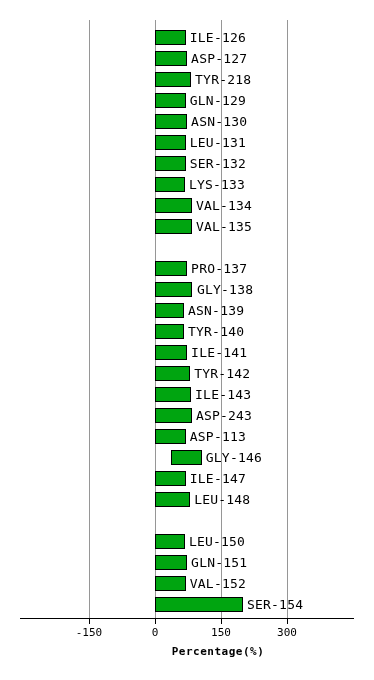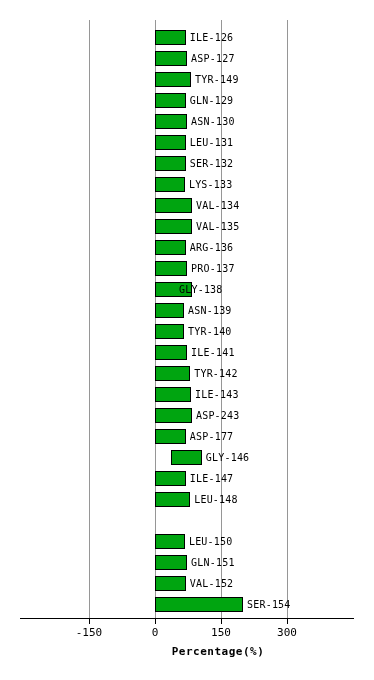--- a/index.html
+++ b/index.html
@@ -61,21 +61,21 @@
     background: #00a510;
     border: 1px solid #000000;
     box-sizing: border-box;
   }
 
   .bar-label {
     position: absolute;
     top: 2px;
     height: 16px;
     line-height: 16px;
-    font-size: 10px;
+    font-size: 13px;
     color: #000000;
     white-space: nowrap;
     letter-spacing: 0.2px;
   }
 
   
   .axis-line {
     position: absolute;
     left: 20px;
     top: 618px;
@@ -134,21 +134,21 @@
         <div class="bar-row" style="top: 28px;">
           <div class="bar" style="left: 155px; width: 30.8px; background: rgb(0, 165, 16); border-color: rgb(0, 0, 0);"></div>
           <div class="bar-label" style="left: 189.8px;">ILE-126</div>
         </div>
         <div class="bar-row" style="top: 49px;">
           <div class="bar" style="left: 155px; width: 32.12px; background: rgb(0, 165, 16); border-color: rgb(0, 0, 0);"></div>
           <div class="bar-label" style="left: 191.12px;">ASP-127</div>
         </div>
         <div class="bar-row" style="top: 70px;">
           <div class="bar" style="left: 155px; width: 36.08px; background: rgb(0, 165, 16); border-color: rgb(0, 0, 0);"></div>
-          <div class="bar-label" style="left: 195.08px;">TYR-149</div>
+          <div class="bar-label" style="left: 195.08px;">TYR-218</div>
         </div>
         <div class="bar-row" style="top: 91px;">
           <div class="bar" style="left: 155px; width: 30.8px; background: rgb(0, 165, 16); border-color: rgb(0, 0, 0);"></div>
           <div class="bar-label" style="left: 189.8px;">GLN-129</div>
         </div>
         <div class="bar-row" style="top: 112px;">
           <div class="bar" style="left: 155px; width: 32.12px; background: rgb(0, 165, 16); border-color: rgb(0, 0, 0);"></div>
           <div class="bar-label" style="left: 191.12px;">ASN-130</div>
         </div>
         <div class="bar-row" style="top: 133px;">
@@ -164,31 +164,27 @@
           <div class="bar-label" style="left: 188.92px;">LYS-133</div>
         </div>
         <div class="bar-row" style="top: 196px;">
           <div class="bar" style="left: 155px; width: 36.96px; background: rgb(0, 165, 16); border-color: rgb(0, 0, 0);"></div>
           <div class="bar-label" style="left: 195.96px;">VAL-134</div>
         </div>
         <div class="bar-row" style="top: 217px;">
           <div class="bar" style="left: 155px; width: 36.96px; background: rgb(0, 165, 16); border-color: rgb(0, 0, 0);"></div>
           <div class="bar-label" style="left: 195.96px;">VAL-135</div>
         </div>
-        <div class="bar-row" style="top: 238px;">
-          <div class="bar" style="left: 155px; width: 30.8px; background: rgb(0, 165, 16); border-color: rgb(0, 0, 0);"></div>
-          <div class="bar-label" style="left: 189.8px;">ARG-136</div>
-        </div>
         <div class="bar-row" style="top: 259px;">
           <div class="bar" style="left: 155px; width: 32.12px; background: rgb(0, 165, 16); border-color: rgb(0, 0, 0);"></div>
           <div class="bar-label" style="left: 191.12px;">PRO-137</div>
         </div>
         <div class="bar-row" style="top: 280px;">
           <div class="bar" style="left: 155px; width: 36.96px; background: rgb(0, 165, 16); border-color: rgb(0, 0, 0);"></div>
-          <div class="bar-label" style="left: 179px;">GLY-138</div>
+          <div class="bar-label" style="left: 197px;">GLY-138</div>
         </div>
         <div class="bar-row" style="top: 301px;">
           <div class="bar" style="left: 155px; width: 29.04px; background: rgb(0, 165, 16); border-color: rgb(0, 0, 0);"></div>
           <div class="bar-label" style="left: 188.04px;">ASN-139</div>
         </div>
         <div class="bar-row" style="top: 322px;">
           <div class="bar" style="left: 155px; width: 29.04px; background: rgb(0, 165, 16); border-color: rgb(0, 0, 0);"></div>
           <div class="bar-label" style="left: 188.04px;">TYR-140</div>
         </div>
         <div class="bar-row" style="top: 343px;">
@@ -202,21 +198,21 @@
         <div class="bar-row" style="top: 385px;">
           <div class="bar" style="left: 155px; width: 36.08px; background: rgb(0, 165, 16); border-color: rgb(0, 0, 0);"></div>
           <div class="bar-label" style="left: 195.08px;">ILE-143</div>
         </div>
         <div class="bar-row" style="top: 406px;">
           <div class="bar" style="left: 155px; width: 36.96px; background: rgb(0, 165, 16); border-color: rgb(0, 0, 0);"></div>
           <div class="bar-label" style="left: 195.96px;">ASP-243</div>
         </div>
         <div class="bar-row" style="top: 427px;">
           <div class="bar" style="left: 155px; width: 30.8px; background: rgb(0, 165, 16); border-color: rgb(0, 0, 0);"></div>
-          <div class="bar-label" style="left: 189.8px;">ASP-177</div>
+          <div class="bar-label" style="left: 189.8px;">ASP-113</div>
         </div>
         <div class="bar-row" style="top: 448px; margin-left: 16px;">
           <div class="bar" style="left: 155px; width: 30.8px; background: rgb(0, 165, 16); border-color: rgb(0, 0, 0);"></div>
           <div class="bar-label" style="left: 189.8px;">GLY-146</div>
         </div>
         <div class="bar-row" style="top: 469px;">
           <div class="bar" style="left: 155px; width: 30.8px; background: rgb(0, 165, 16); border-color: rgb(0, 0, 0);"></div>
           <div class="bar-label" style="left: 189.8px;">ILE-147</div>
         </div>
         <div class="bar-row" style="top: 490px;">

